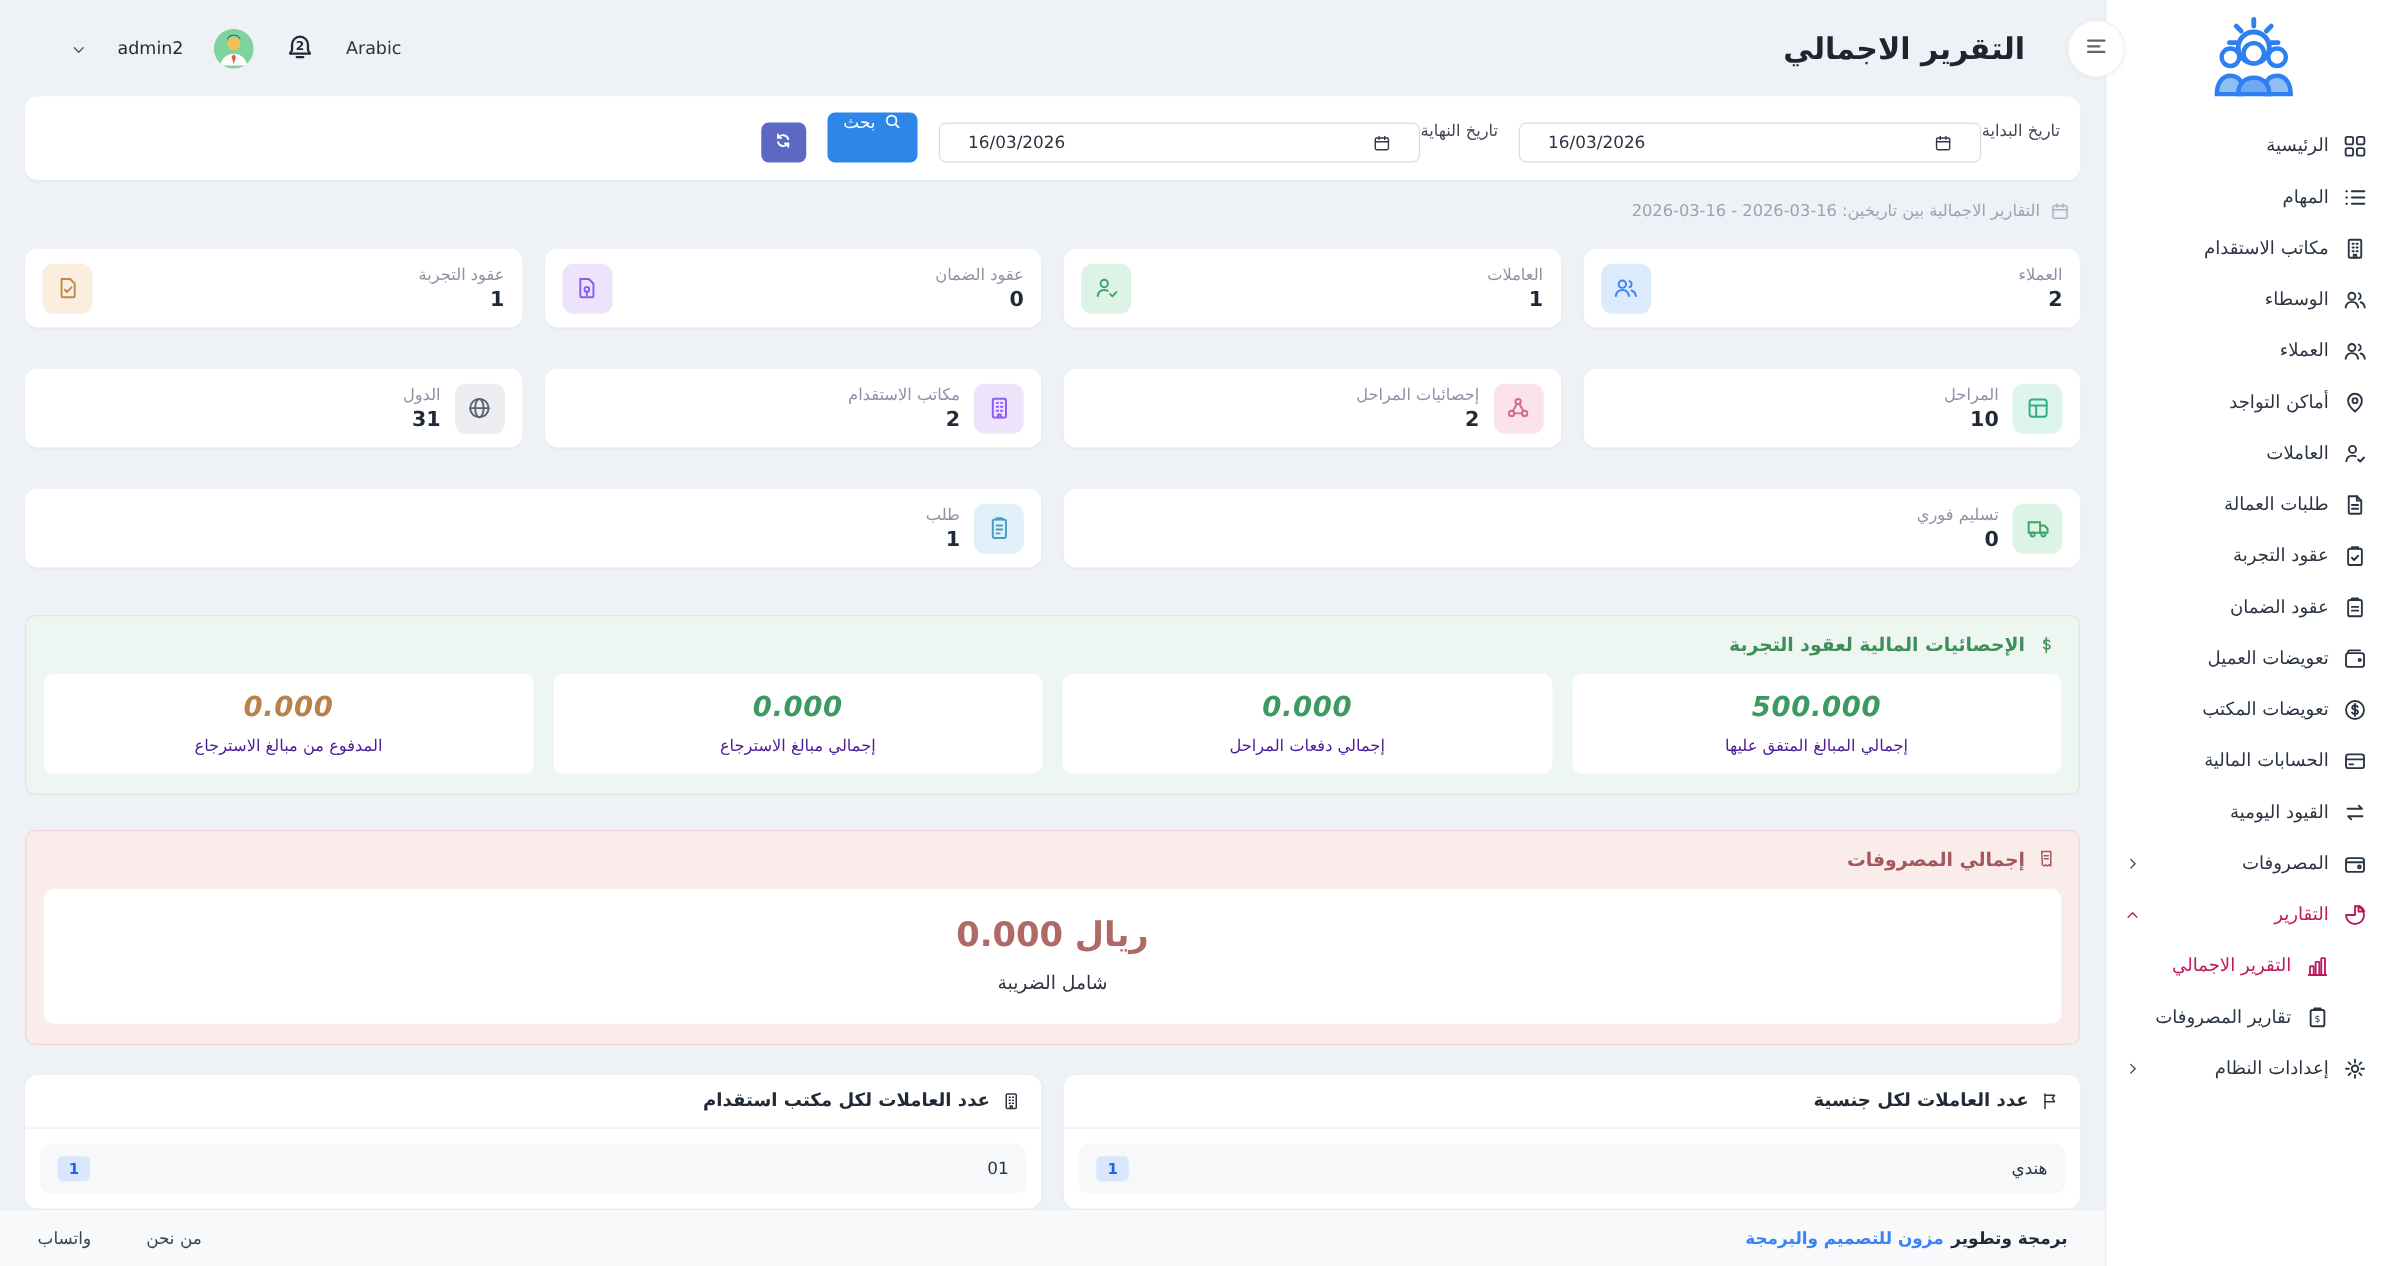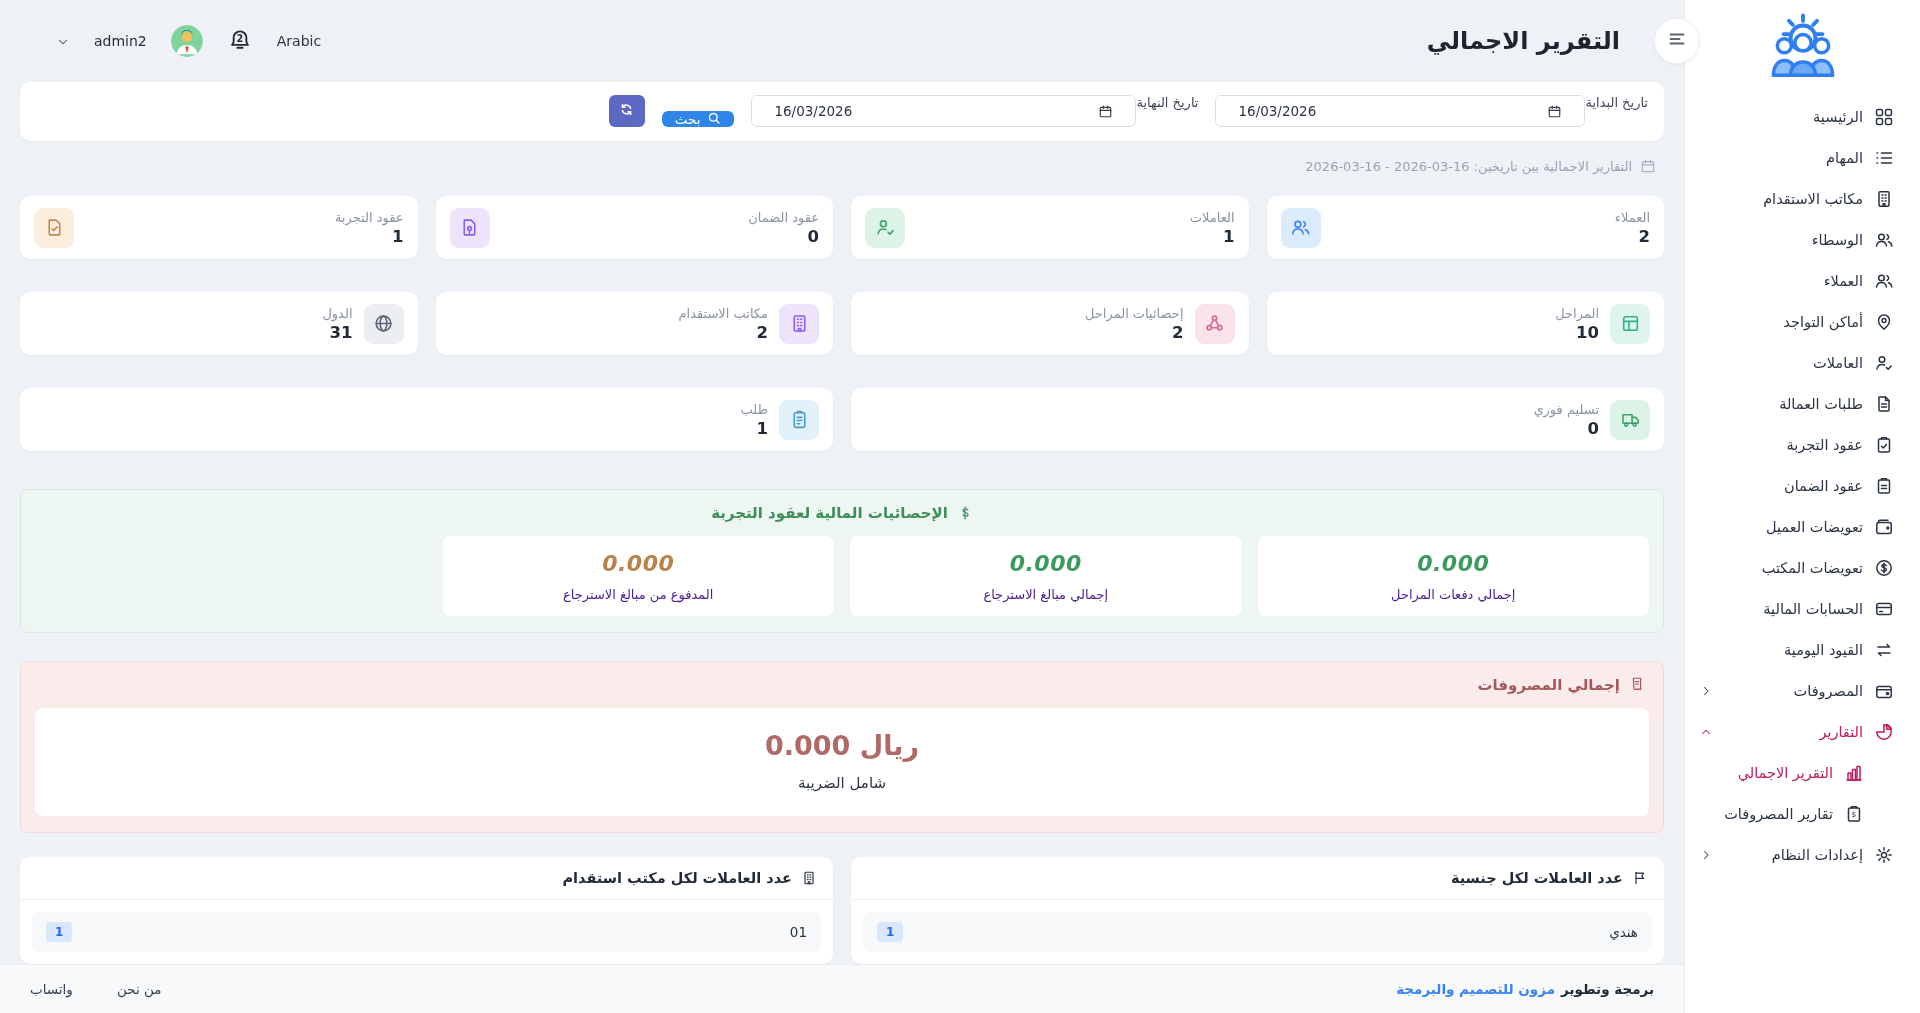--- a/index.html
+++ b/index.html
@@ -56,21 +56,21 @@
   .dgroup { display:flex; }
   .dgroup .dlabel { font-size:13px; color:#3f4756; margin-bottom:8px; }
   .dinput {
     direction:ltr; height:32px; border:1px solid #d8dee8; border-radius:6px; background:#fff;
     display:flex; align-items:center; justify-content:space-between; padding:0 22px;
     font-size:13.5px; color:#2b3443; cursor:text;
   }
   .dinput .cal { width:15px; height:15px; color:#333a46; }
   .w-start { width:370px; } .w-end { width:385px; }
   .btn-search {
-    height:16px; padding:0 13px; background:#2e86e8; border:none; border-radius:6px; color:#fff;
+    height:40px; padding:0 13px; background:#2e86e8; border:none; border-radius:6px; color:#fff;
     font-size:13.5px; display:flex; align-items:flex-start; gap:7px; cursor:pointer;
     font-family:inherit;
   }
   .btn-search svg { width:14px; height:14px; stroke:#fff; stroke-width:2; fill:none; stroke-linecap:round; }
   .btn-refresh {
     height:32px; width:36px; background:#5d68c3; border:none; border-radius:6px; color:#fff;
     display:flex; align-items:center; justify-content:center; cursor:pointer;
   }
   .btn-refresh svg { width:15px; height:15px; stroke:#fff; stroke-width:2; fill:none; stroke-linecap:round; }
 
@@ -98,21 +98,21 @@
   .ic-teal   { background:#def5ec; color:#2fb089; }
   .ic-pink   { background:#fbe3ed; color:#d4688e; }
   .ic-gray   { background:#eceef1; color:#5b6472; }
   .ic-cyan   { background:#e1f1fa; color:#4a9cc7; }
 
   
   .fin-section {
     background:#eef6f1; border:1px solid #d9e9de; border-radius:8px;
     padding:12px 14px 16px; margin-bottom:28px;
   }
-  .fin-header { display:flex; align-items:center; gap:9px; color:#3e8e5a; font-weight:bold; font-size:15px; margin:2px 4px 14px;justify-content:center; }
+  .fin-header { display:flex; align-items:center; gap:9px; color:#3e8e5a; font-weight:bold; font-size:15px; margin:2px 4px 14px; }
   .fin-header .fic { width:16px; height:16px; }
   .fin-grid { display:grid; grid-template-columns:repeat(4,1fr); gap:16px; }
   .fin-card { background:#fff; border-radius:8px; text-align:center; padding:15px 10px 14px; }
   .fin-value { font-size:22px; font-weight:bold; letter-spacing:.5px;font-style:italic; }
   .v-green { color:#3c9a60; } .v-orange { color:#b9824b; }
   .fin-label { font-size:13px; color:#4c1d95; margin-top:11px; }
 
   
   .exp-section {
     background:#fbecec; border:1px solid #f1d8d8; border-radius:8px;
@@ -581,20 +581,24 @@
 
       <div class="fin-section">
         <div class="fin-header">
           <span class="fic"><svg class="sv" viewBox="0 0 20 20" stroke-width="1.8">
                 <path d="M13.5 6.5c-.5-1-1.6-1.6-3-1.6-1.7 0-3 .9-3 2.2 0 3 6.3 1.5 6.3 4.7 0 1.3-1.4 2.2-3.3 2.2-1.5 0-2.7-.6-3.2-1.7M10 2.5v15"></path>
               </svg></span>
           <span>الإحصائيات المالية لعقود التجربة</span>
         </div>
         <div class="fin-grid">
           <div class="fin-card">
+            <div class="fin-value v-green">500.000</div>
+            <div class="fin-label">إجمالي المبالغ المتفق عليها</div>
+          </div>
+          <div class="fin-card">
             <div class="fin-value v-green">0.000</div>
             <div class="fin-label">إجمالي دفعات المراحل</div>
           </div>
           <div class="fin-card">
             <div class="fin-value v-green">0.000</div>
             <div class="fin-label">إجمالي مبالغ الاسترجاع</div>
           </div>
           <div class="fin-card">
             <div class="fin-value v-orange">0.000</div>
             <div class="fin-label">المدفوع من مبالغ الاسترجاع</div>

